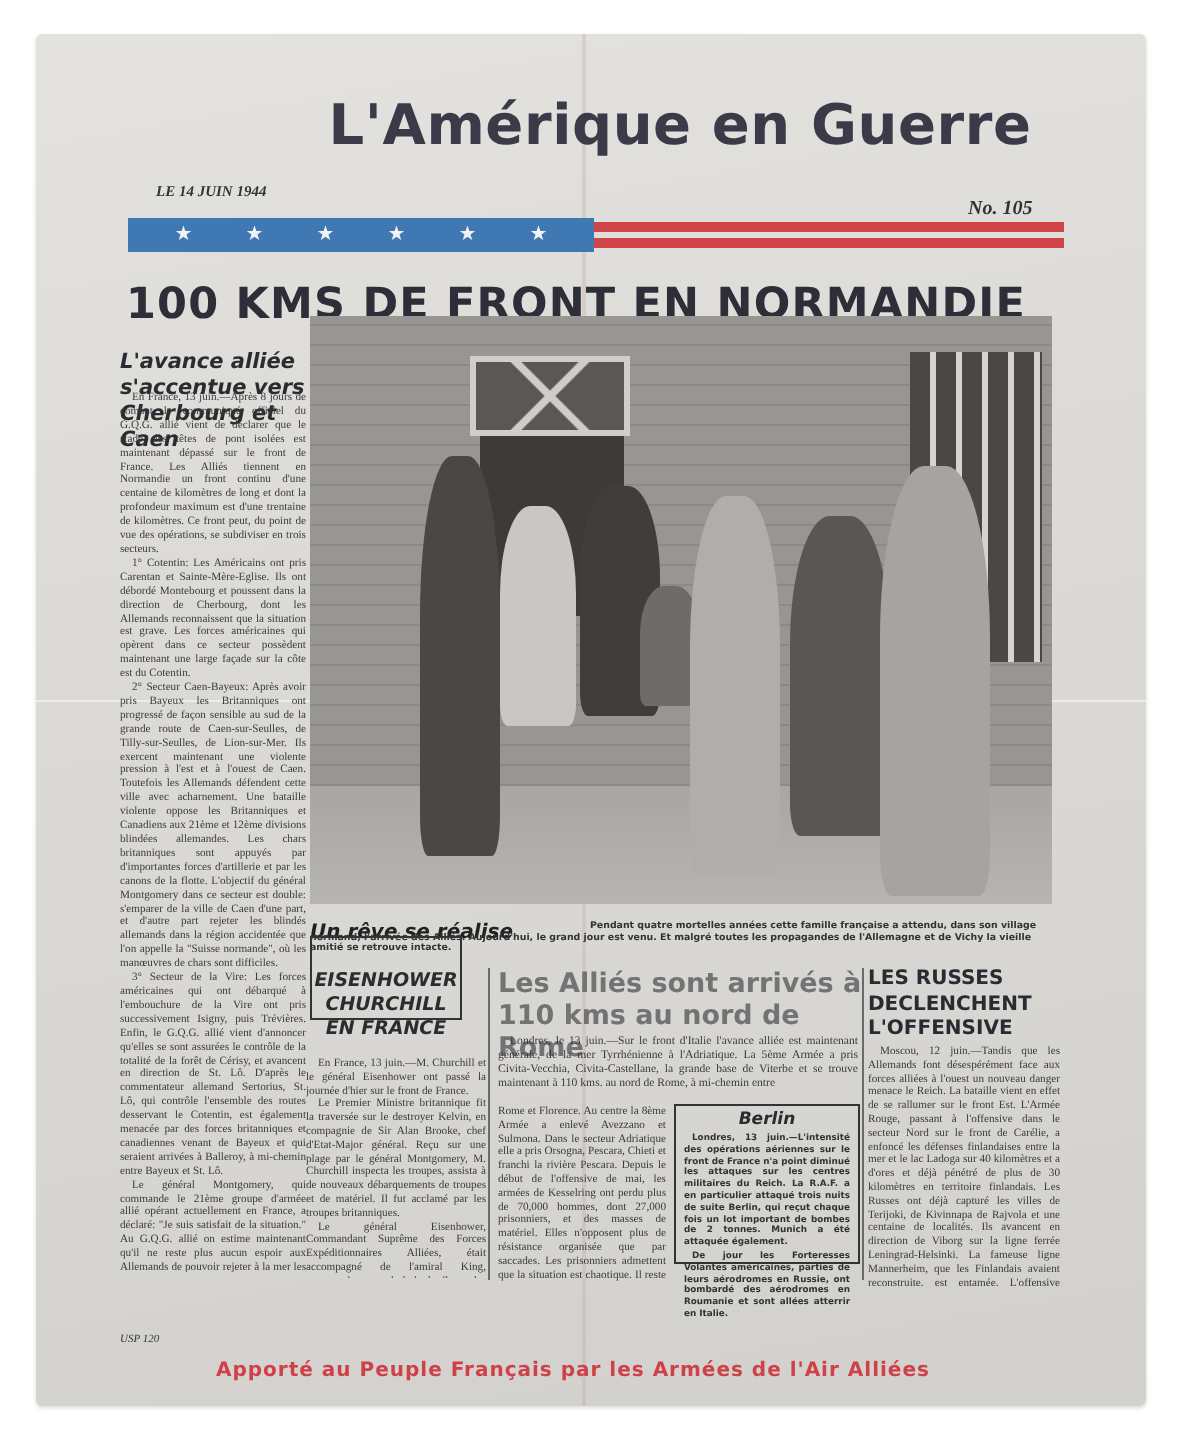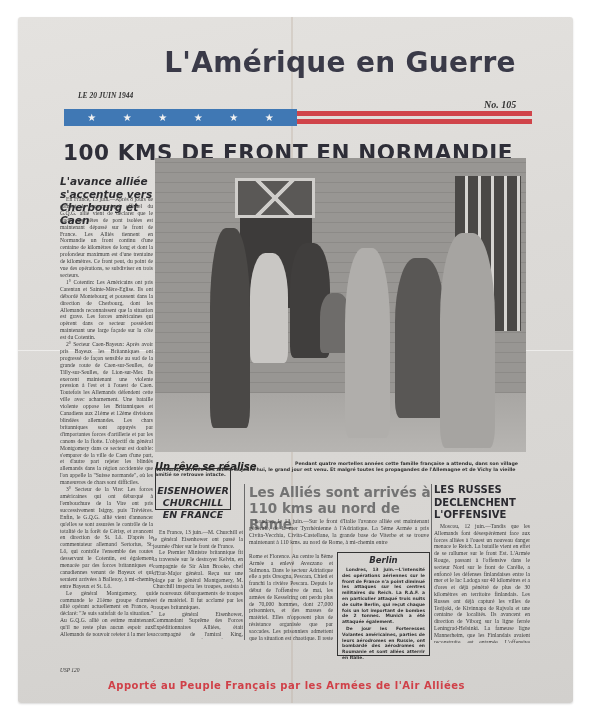--- a/index.html
+++ b/index.html
@@ -74,21 +74,21 @@
     position: absolute; left: 249px; top: 518px; width: 180px;
     font-size: 5.8px; line-height: 7px; color: #3a3a3a; text-align: justify;
   }
   .italy-lead p { margin: 0; text-indent: 6px; }
   .italy-col {
     position: absolute; left: 249px; top: 553px; width: 84px; height: 88px; overflow: hidden;
     font-size: 5.6px; line-height: 6.8px; color: #3a3a3a; text-align: justify;
   }
   .italy-col p { margin: 0; }
   .berlin-box {
-    position: absolute; left: 337px; top: 552px; width: 93px; height: 104px; border: 1.5px solid #333; box-sizing: border-box; padding: 2px 4px;
+    position: absolute; left: 337px; top: 552px; width: 93px; height: 80px; border: 1.5px solid #333; box-sizing: border-box; padding: 2px 4px;
   }
   .berlin-title { font-family: "DejaVu Sans", sans-serif; font-style: italic; font-weight: bold; font-size: 8.5px; text-align: center; color: #2c2c30; margin-bottom: 2px; }
   .berlin-body { font-family: "DejaVu Sans", sans-serif; font-weight: bold; font-size: 4.4px; line-height: 5.8px; color: #333; text-align: justify; }
   .berlin-body p { margin: 0 0 1px 0; text-indent: 4px; }
   .russia-title {
     position: absolute; left: 434px; top: 484px; width: 100px;
     font-family: "DejaVu Sans", sans-serif; font-weight: bold; font-size: 10px; line-height: 12.5px; color: #2a2a30;
   }
   .russia-body {
     position: absolute; left: 434px; top: 523px; width: 96px; height: 120px; overflow: hidden;
@@ -103,21 +103,21 @@
   }
 </style>
 </head>
 <body>
 
 <div class="paper"></div>
 <div class="fold-v"></div>
 <div class="fold-h"></div>
 
 <div class="masthead">L'Amérique en Guerre</div>
-<div class="date">LE 20 JUIN 1944</div>
+<div class="date">LE 14 JUIN 1944</div>
 <div class="issue">No. 105</div>
 
 <div class="flag">
   <div class="flag-blue">
     <span>★</span>
     <span>★</span>
     <span>★</span>
     <span>★</span>
     <span>★</span>
     <span>★</span>

